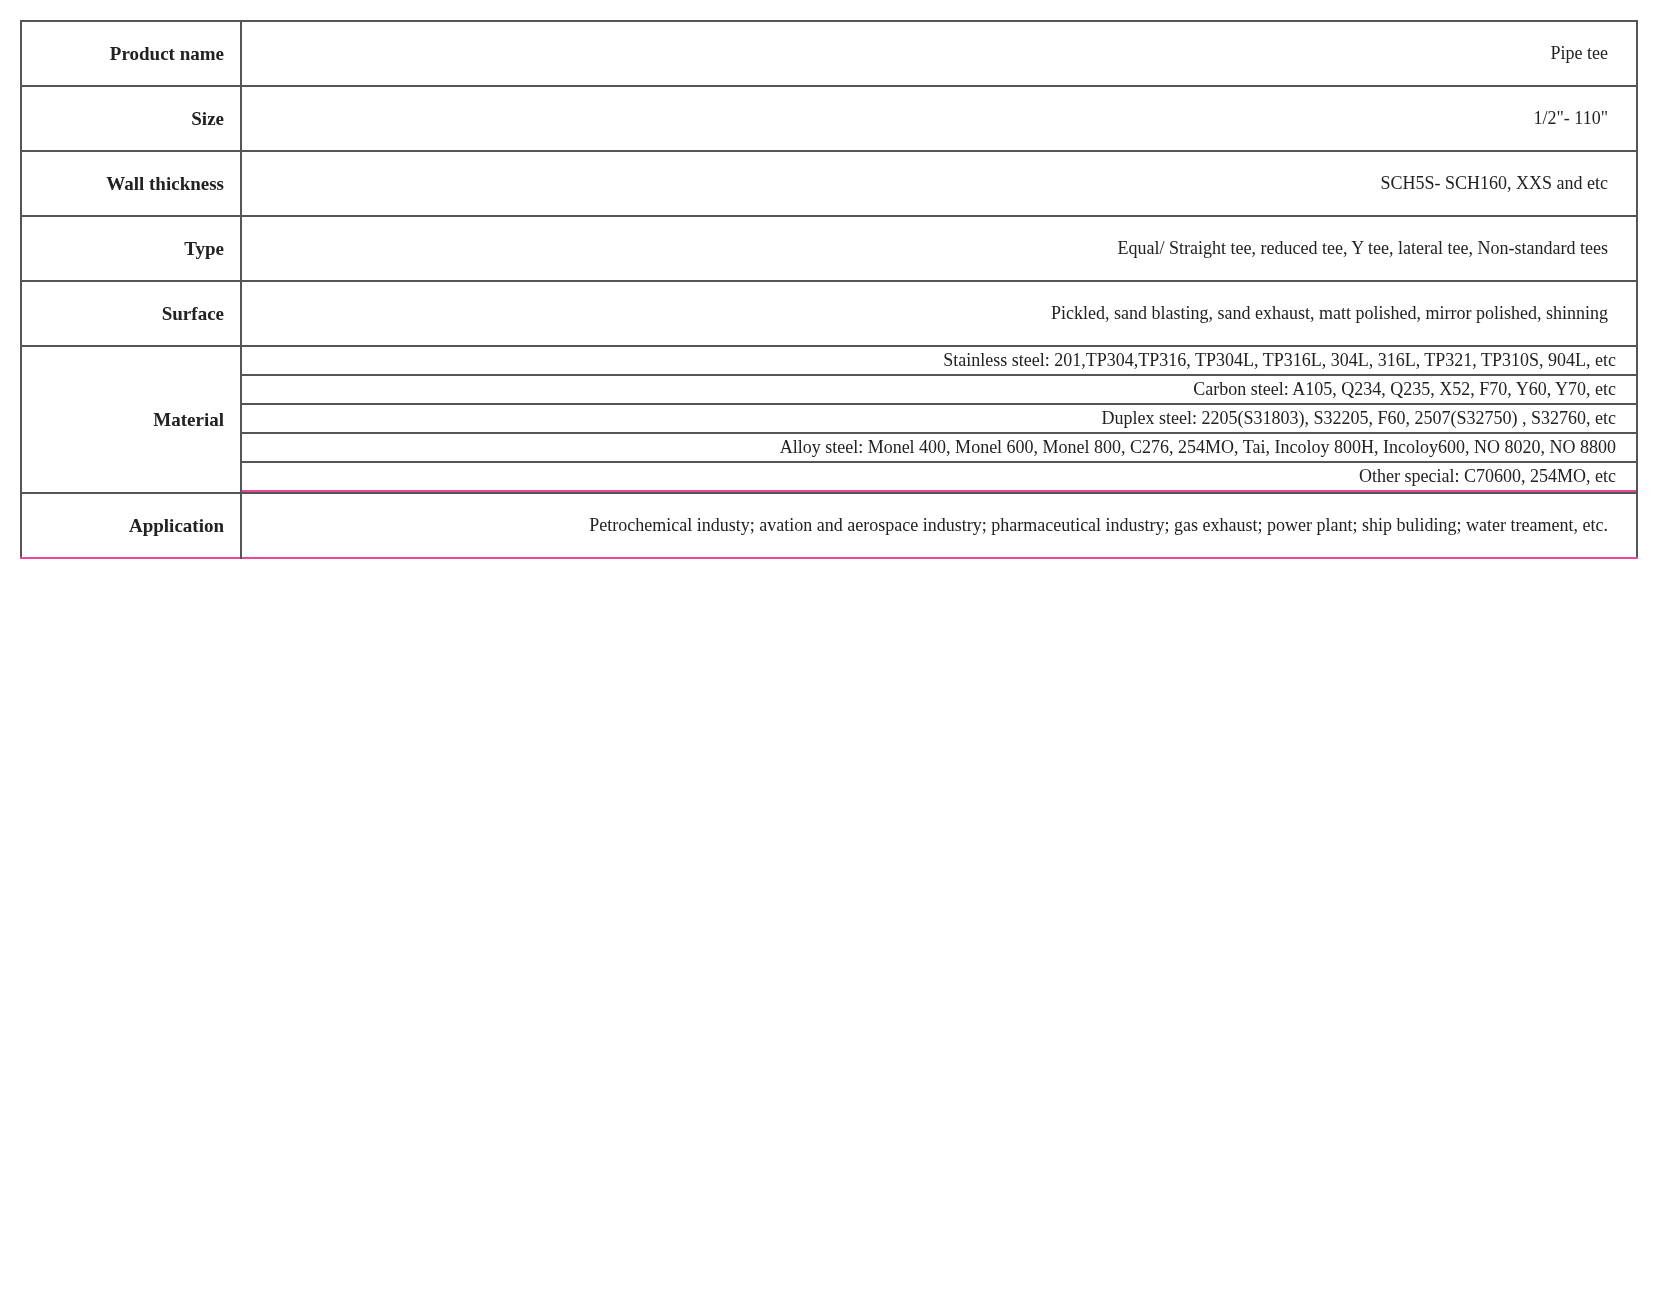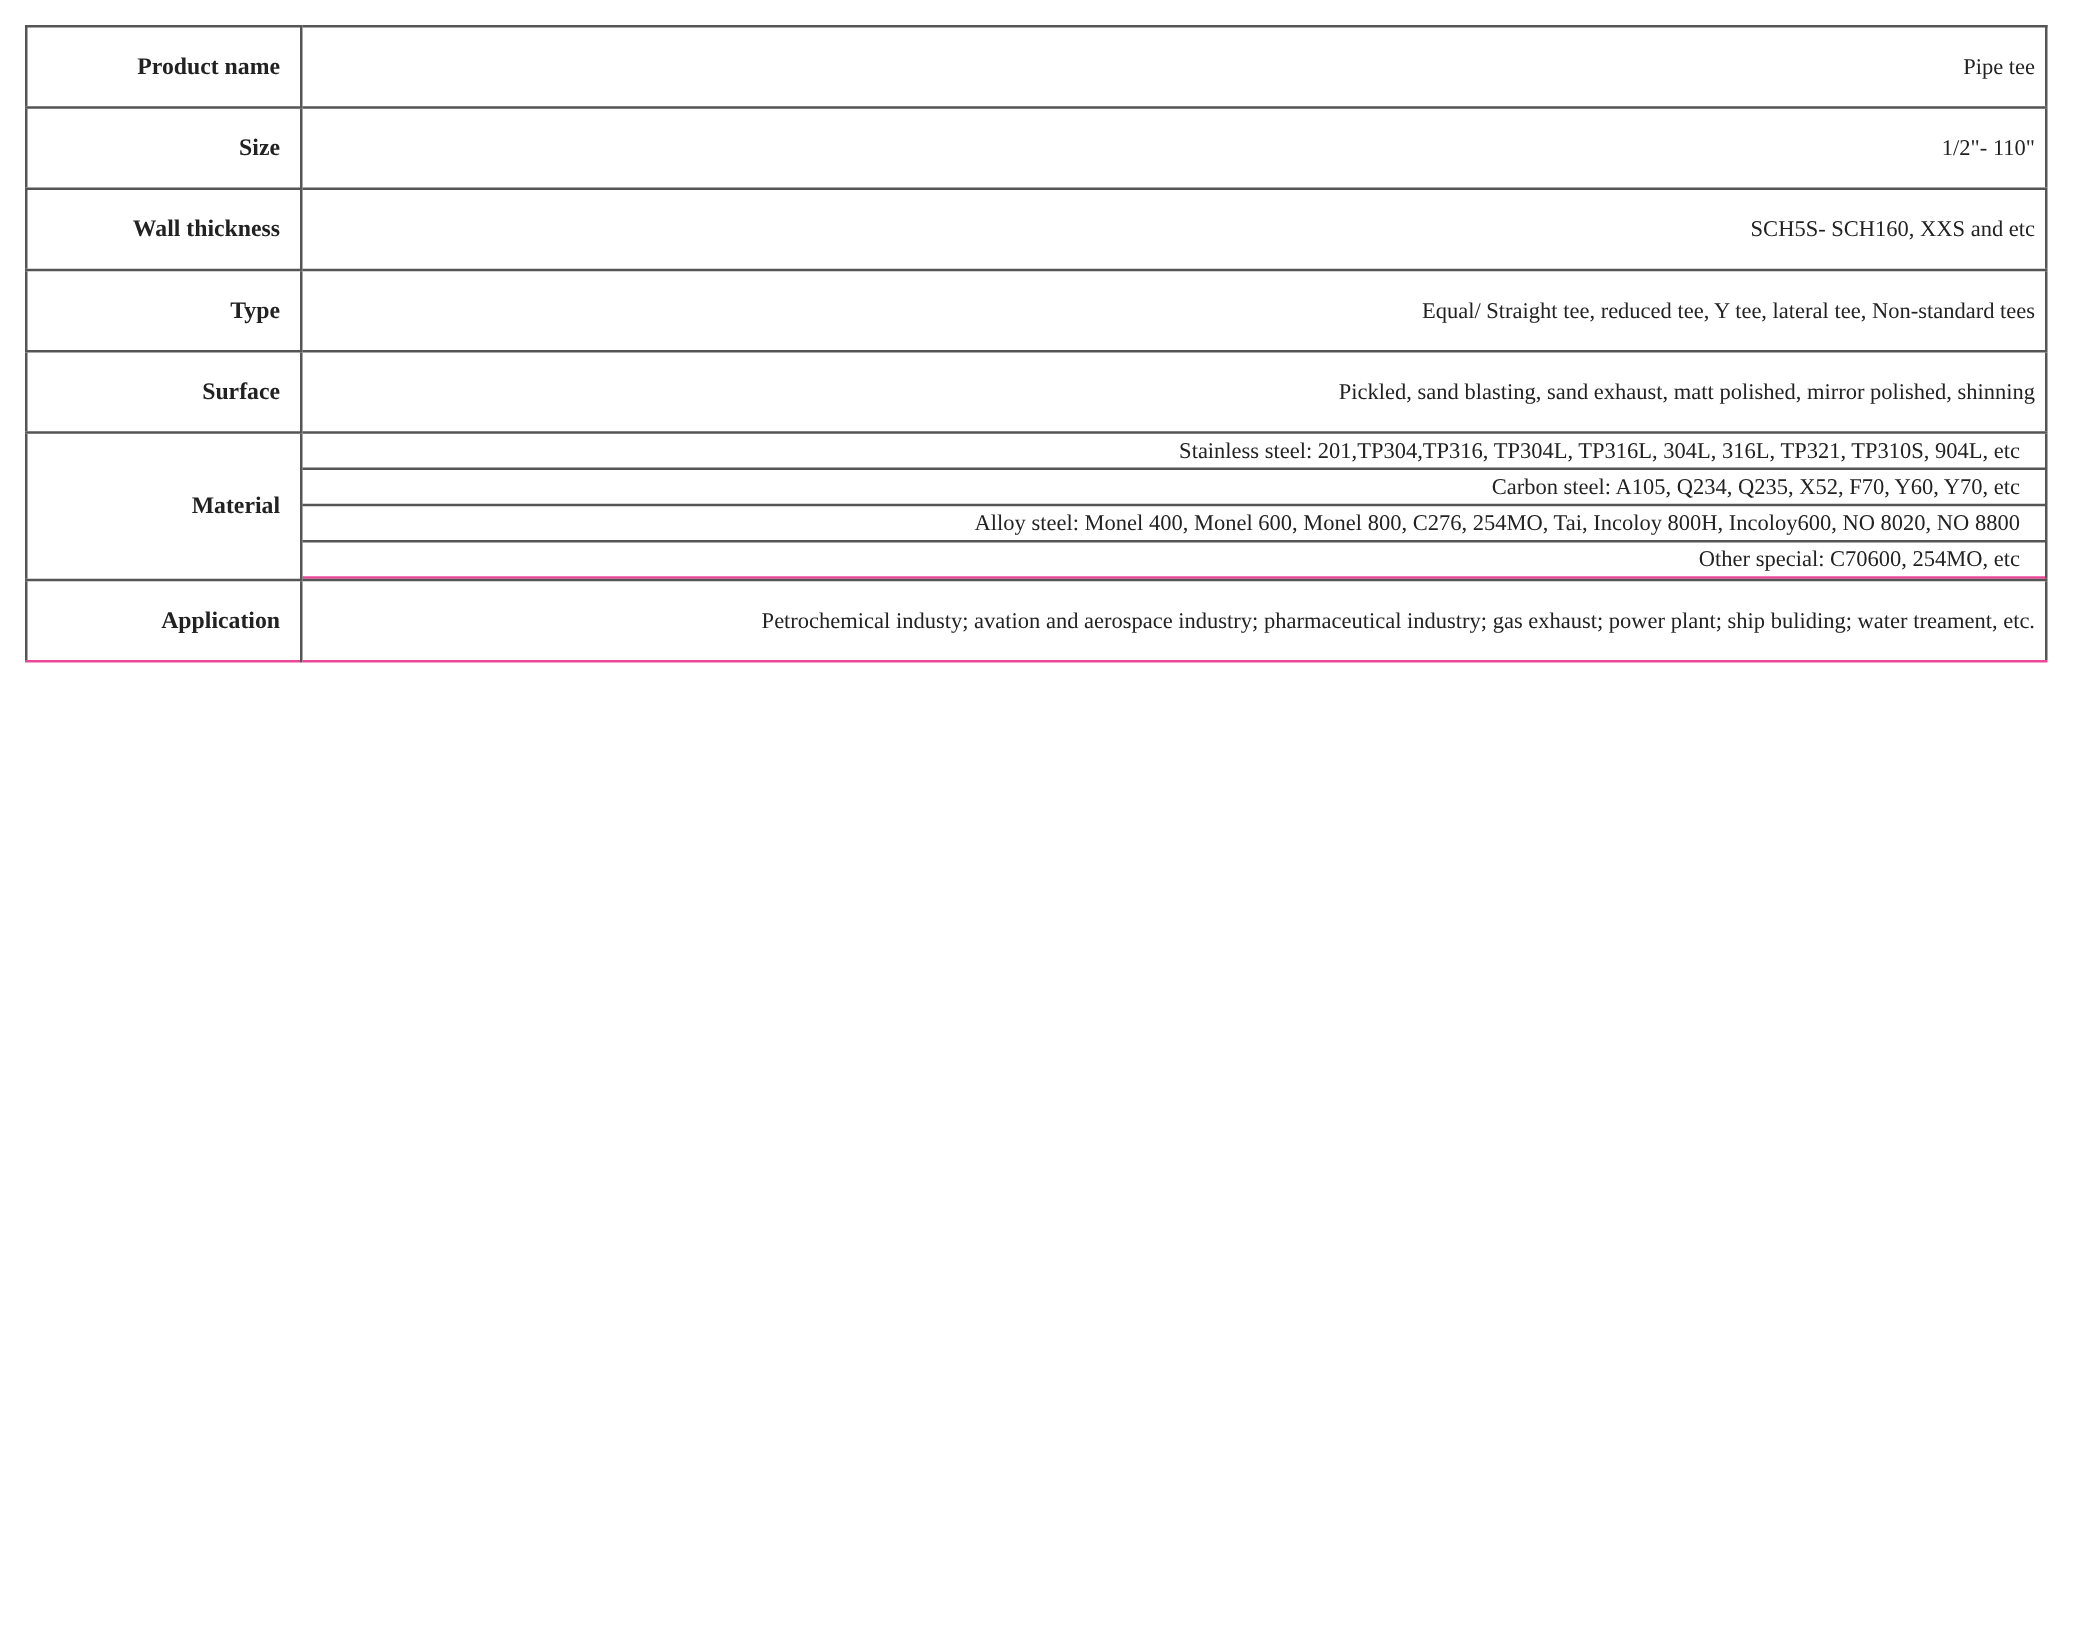--- a/index.html
+++ b/index.html
@@ -35,21 +35,21 @@
       width: 220px;
       min-width: 220px;
       padding: 18px 16px;
       font-weight: bold;
       vertical-align: middle;
       border-right: 2px solid #555555;
       font-size: 19px;
     }
 
     .value-cell {
-      padding: 18px 8px;
+      padding: 18px 28px;
       vertical-align: middle;
       font-size: 18px;
       line-height: 1.5;
     }
 
     .material-label-cell {
       width: 220px;
       min-width: 220px;
       font-weight: bold;
       vertical-align: middle;
@@ -112,20 +112,23 @@
     <td class="value-cell" style="padding:0;">
       <table class="material-sub-table">
         <tbody>
               <tr>
           <td>Stainless steel: 201,TP304,TP316, TP304L, TP316L, 304L, 316L, TP321, TP310S, 904L, etc</td>
         </tr>
         <tr>
           <td>Carbon steel: A105, Q234, Q235, X52, F70, Y60, Y70, etc</td>
         </tr>
         <tr>
+          <td>Duplex steel: 2205(S31803), S32205, F60, 2507(S32750) , S32760, etc</td>
+        </tr>
+        <tr>
           <td>Alloy steel: Monel 400, Monel 600, Monel 800, C276, 254MO, Tai, Incoloy 800H, Incoloy600, NO 8020, NO 8800</td>
         </tr>
         <tr>
           <td>Other special: C70600, 254MO, etc</td>
         </tr>
       </tbody>
           </table>
     </td>
   </tr>
 

